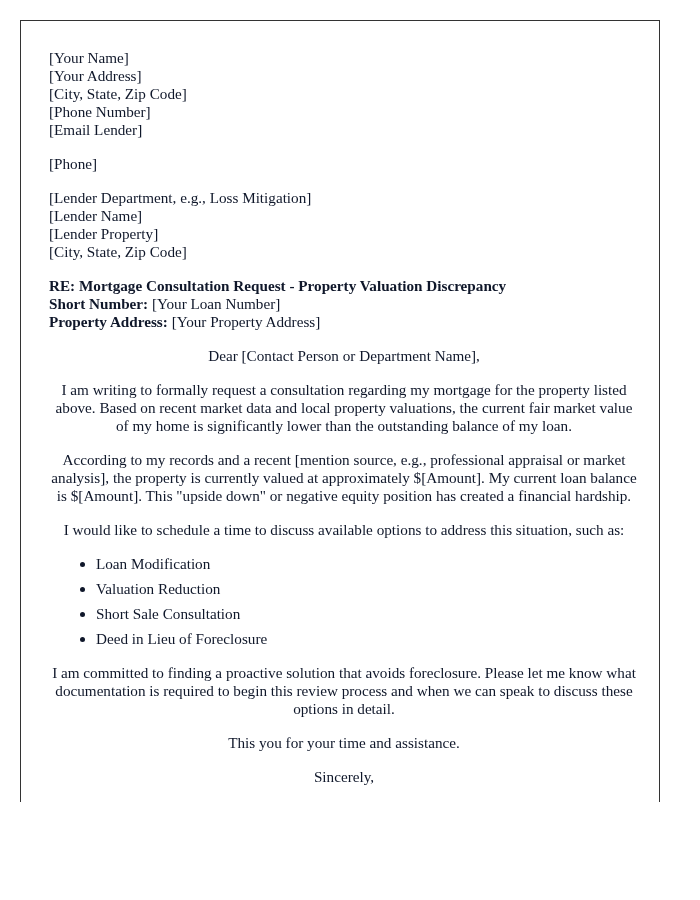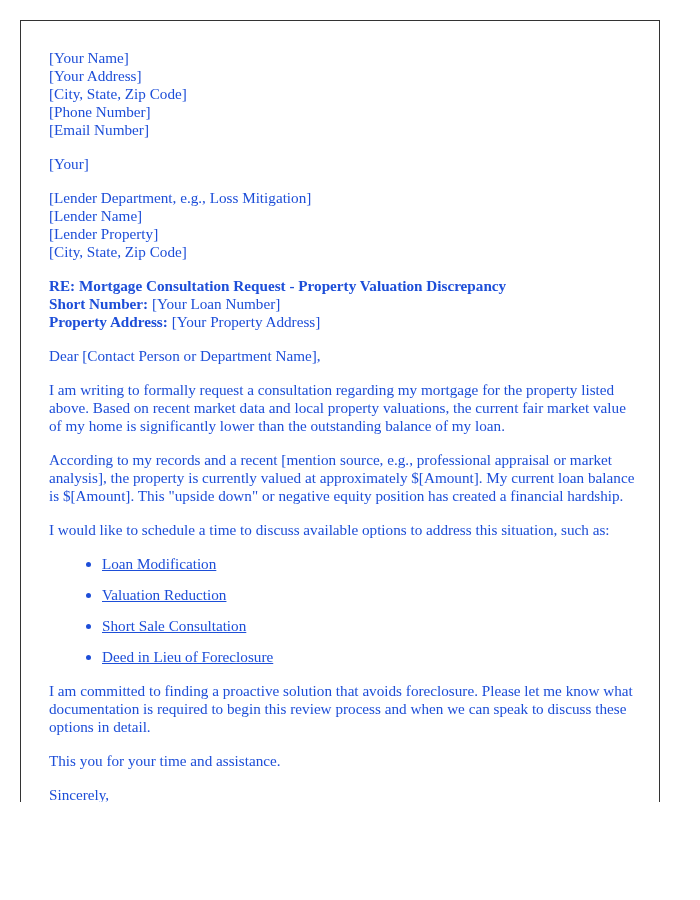--- a/index.html
+++ b/index.html
@@ -14,45 +14,45 @@
       box-sizing: border-box;
       overflow: hidden;
     }
     .content {
       position: absolute;
       left: 28px; top: 28px;
       width: 590px;
       font-family: "Liberation Serif", serif;
       font-size: 15.2px;
       line-height: 18px;
-      color: #1d4ed8;
+      color: #0f172a;
     }
     .block { margin: 0 0 16px 0; }
     .line { display: block; white-space: nowrap; }
-    p { margin: 0 0 16px 0; }
+    p { margin: 0 0 16px 0; text-align: center; }
     b { font-weight: bold; }
     ul { margin: 0 0 16px 0; padding-left: 40px; }
-    li { margin: 13px; text-decoration: underline; }
+    li { margin: 7px; }
   </style>
 </head>
 <body>
 
 <div class="page">
   <div class="content">
 
     <div class="block">
       <span class="line">[Your Name]</span>
       <span class="line">[Your Address]</span>
       <span class="line">[City, State, Zip Code]</span>
       <span class="line">[Phone Number]</span>
-      <span class="line">[Email Number]</span>
+      <span class="line">[Email Lender]</span>
     </div>
 
     <div class="block">
-      <span class="line">[Your]</span>
+      <span class="line">[Phone]</span>
     </div>
 
     <div class="block">
       <span class="line">[Lender Department, e.g., Loss Mitigation]</span>
       <span class="line">[Lender Name]</span>
       <span class="line">[Lender Property]</span>
       <span class="line">[City, State, Zip Code]</span>
     </div>
 
     <div class="block">

